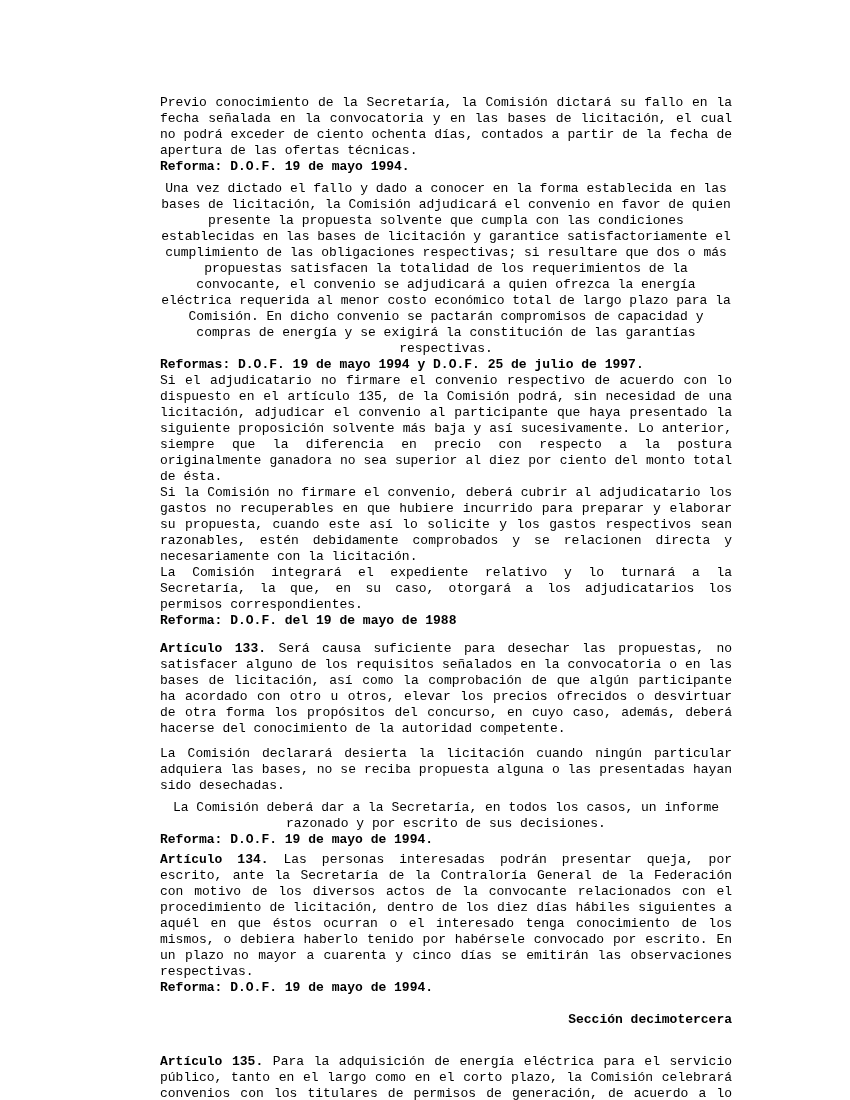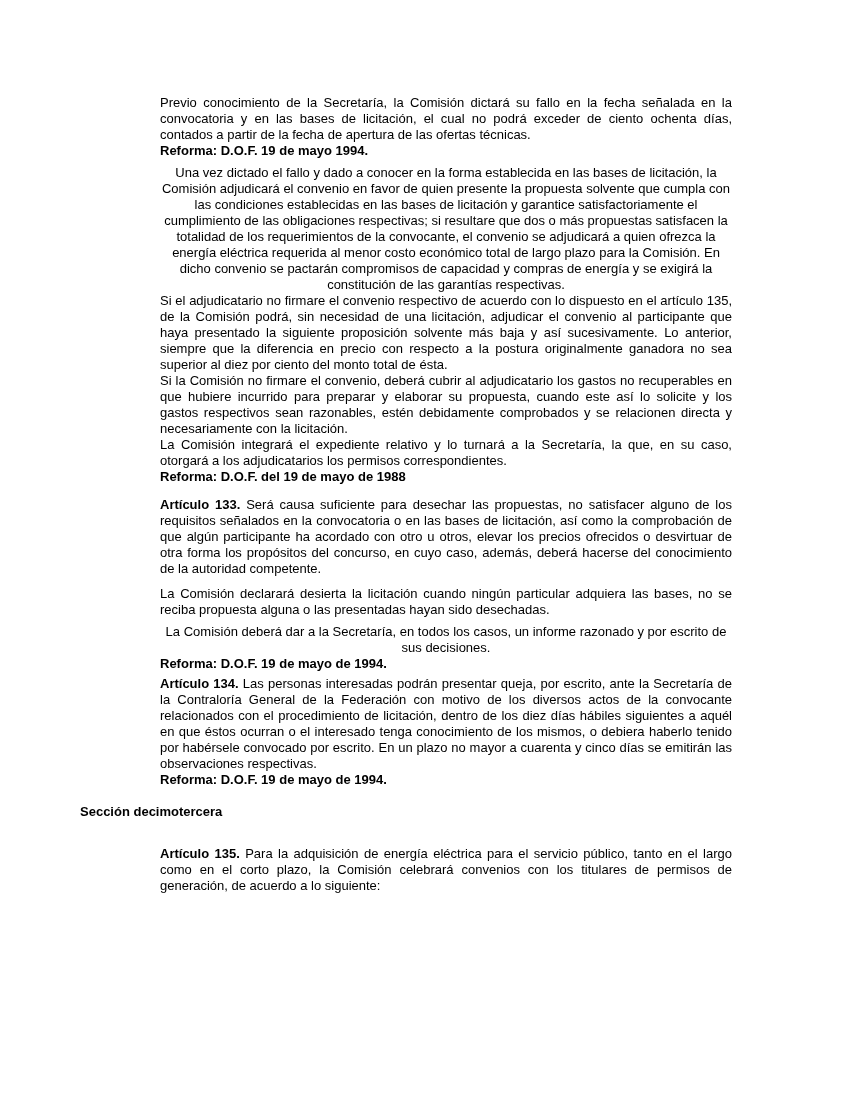--- a/index.html
+++ b/index.html
@@ -6,21 +6,21 @@
     margin: 0;
     padding: 0;
     background: #ffffff;
   }
   .page {
     position: relative;
     width: 850px;
     height: 1100px;
     background: #ffffff;
     color: #000000;
-    font-family: Liberation Sans, sans-serif;
+    font-family: Liberation Mono, monospace;
     overflow: hidden;
   }
   .content {
     position: absolute;
     left: 160px;
     top: 95px;
     width: 572px;
     font-size: 13px;
     line-height: 16px;
   }
@@ -32,34 +32,35 @@
   .reforma { font-weight: bold; }
   .lead { font-weight: bold; }
   .gap-6  { margin-top: 6px  !important; text-align: center; }
   .gap-9  { margin-top: 9px  !important; }
   .gap-12 { margin-top: 12px !important; }
   .gap-4  { margin-top: 4px  !important; }
   .gap-16 { margin-top: 16px !important; }
   .gap-26 { margin-top: 26px !important; }
   .section-heading {
     font-weight: bold;
-    text-align: left;
+    text-align: right;
     margin-left: -80px; 
   }
 </style>
 </head>
 <body>
 
 <div class="page">
   <div class="content">
 
     <p class="just">Previo conocimiento de la Secretaría, la Comisión dictará su fallo en la fecha señalada en la convocatoria y en las bases de licitación, el cual no podrá exceder de ciento ochenta días, contados a partir de la fecha de apertura de las ofertas técnicas.</p>
     <p class="reforma">Reforma: D.O.F. 19 de mayo 1994.</p>
 
     <p class="just gap-6">Una vez dictado el fallo y dado a conocer en la forma establecida en las bases de licitación, la Comisión adjudicará el convenio en favor de quien presente la propuesta solvente que cumpla con las condiciones establecidas en las bases de licitación y garantice satisfactoriamente el cumplimiento de las obligaciones respectivas; si resultare que dos o más propuestas satisfacen la totalidad de los requerimientos de la convocante, el convenio se adjudicará a quien ofrezca la energía eléctrica requerida al menor costo económico total de largo plazo para la Comisión. En dicho convenio se pactarán compromisos de capacidad y compras de energía y se exigirá la constitución de las garantías respectivas.</p>
+    <p class="reforma">Reformas: D.O.F. 19 de mayo 1994 y D.O.F. 25 de julio de 1997.</p>
     <p class="just">Si el adjudicatario no firmare el convenio respectivo de acuerdo con lo dispuesto en el artículo 135, de la Comisión podrá, sin necesidad de una licitación, adjudicar el convenio al participante que haya presentado la siguiente proposición solvente más baja y así sucesivamente. Lo anterior, siempre que la diferencia en precio con respecto a la postura originalmente ganadora no sea superior al diez por ciento del monto total de ésta.</p>
     <p class="just">Si la Comisión no firmare el convenio, deberá cubrir al adjudicatario los gastos no recuperables en que hubiere incurrido para preparar y elaborar su propuesta, cuando este así lo solicite y los gastos respectivos sean razonables, estén debidamente comprobados y se relacionen directa y necesariamente con la licitación.</p>
     <p class="just">La Comisión integrará el expediente relativo y lo turnará a la Secretaría, la que, en su caso, otorgará a los adjudicatarios los permisos correspondientes.</p>
     <p class="reforma">Reforma: D.O.F. del 19 de mayo de 1988</p>
 
     <p class="just gap-12"><b class="lead">Artículo 133.</b> <span>Será causa suficiente para desechar las propuestas, no satisfacer alguno de los requisitos señalados en la convocatoria o en las bases de licitación, así como la comprobación de que algún participante ha acordado con otro u otros, elevar los precios ofrecidos o desvirtuar de otra forma los propósitos del concurso, en cuyo caso, además, deberá hacerse del conocimiento de la autoridad competente.</span></p>
 
     <p class="just gap-9">La Comisión declarará desierta la licitación cuando ningún particular adquiera las bases, no se reciba propuesta alguna o las presentadas hayan sido desechadas.</p>
 
 

